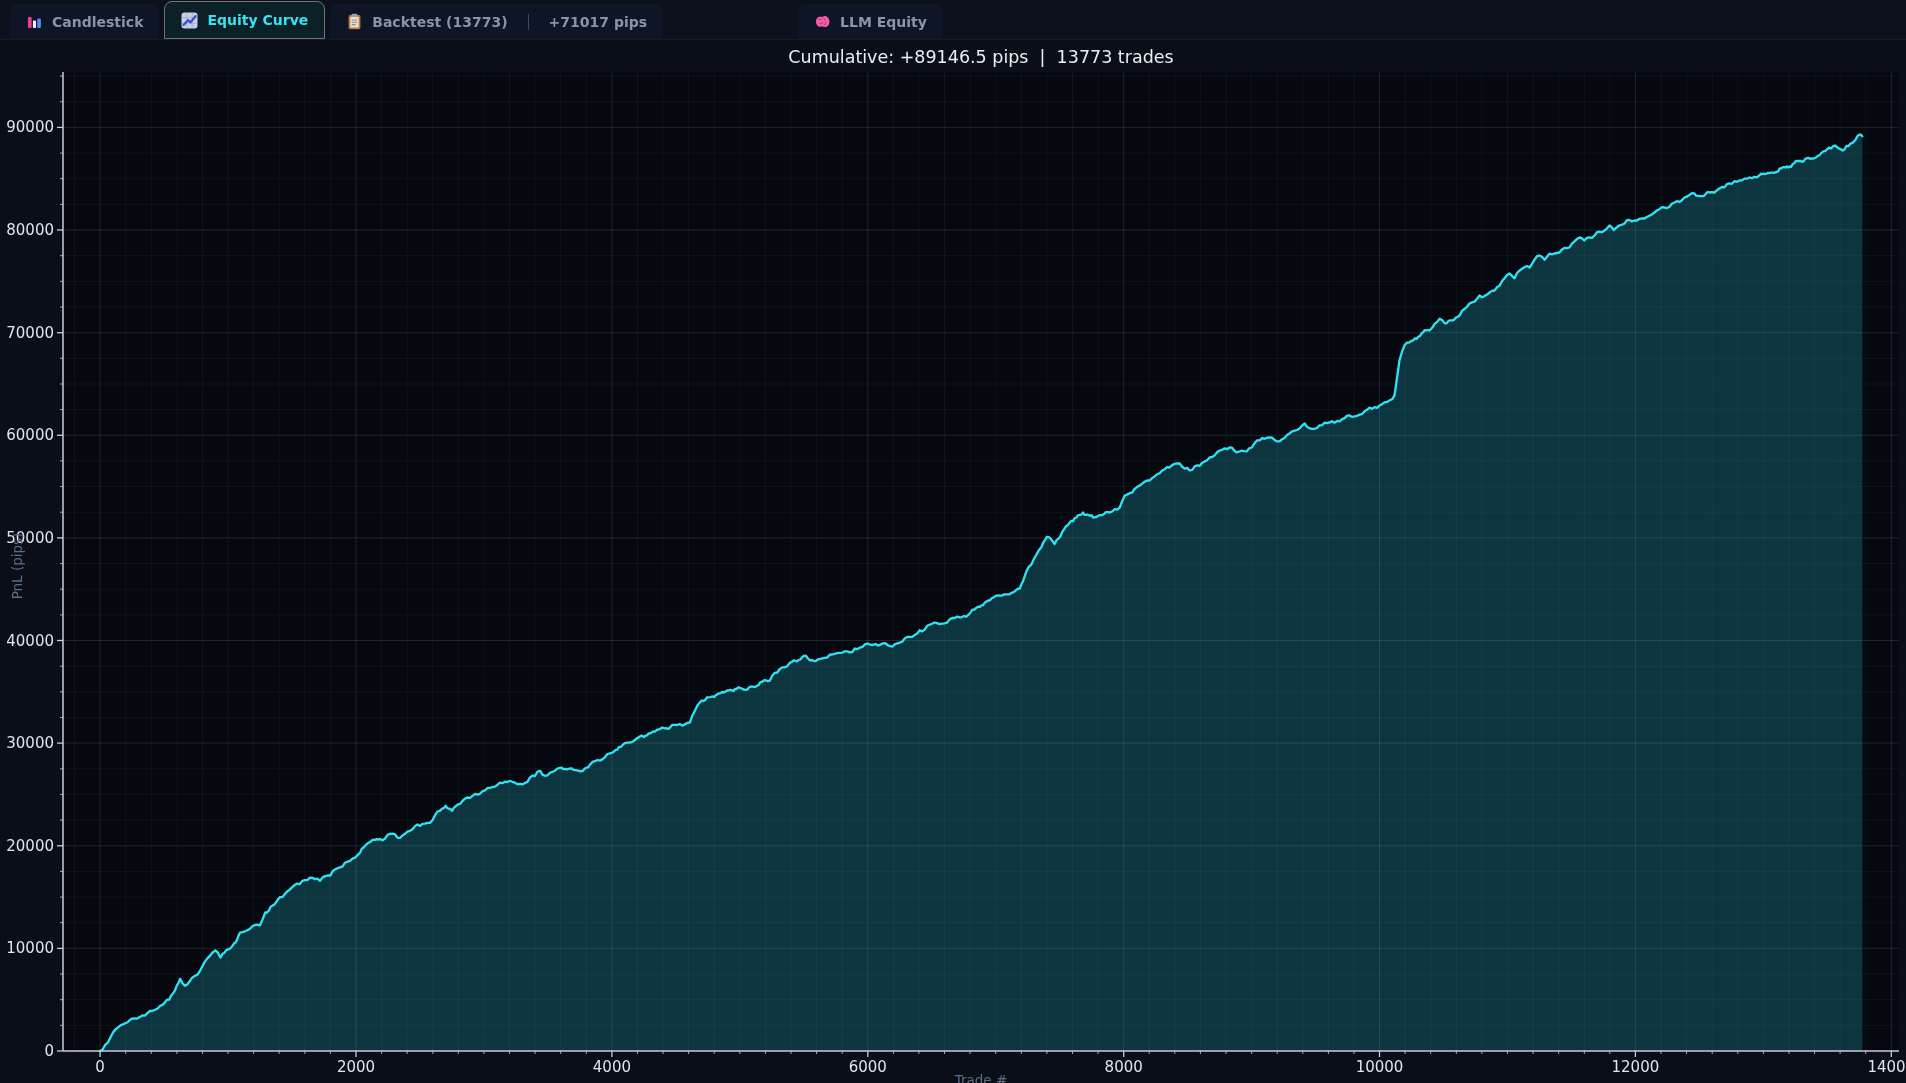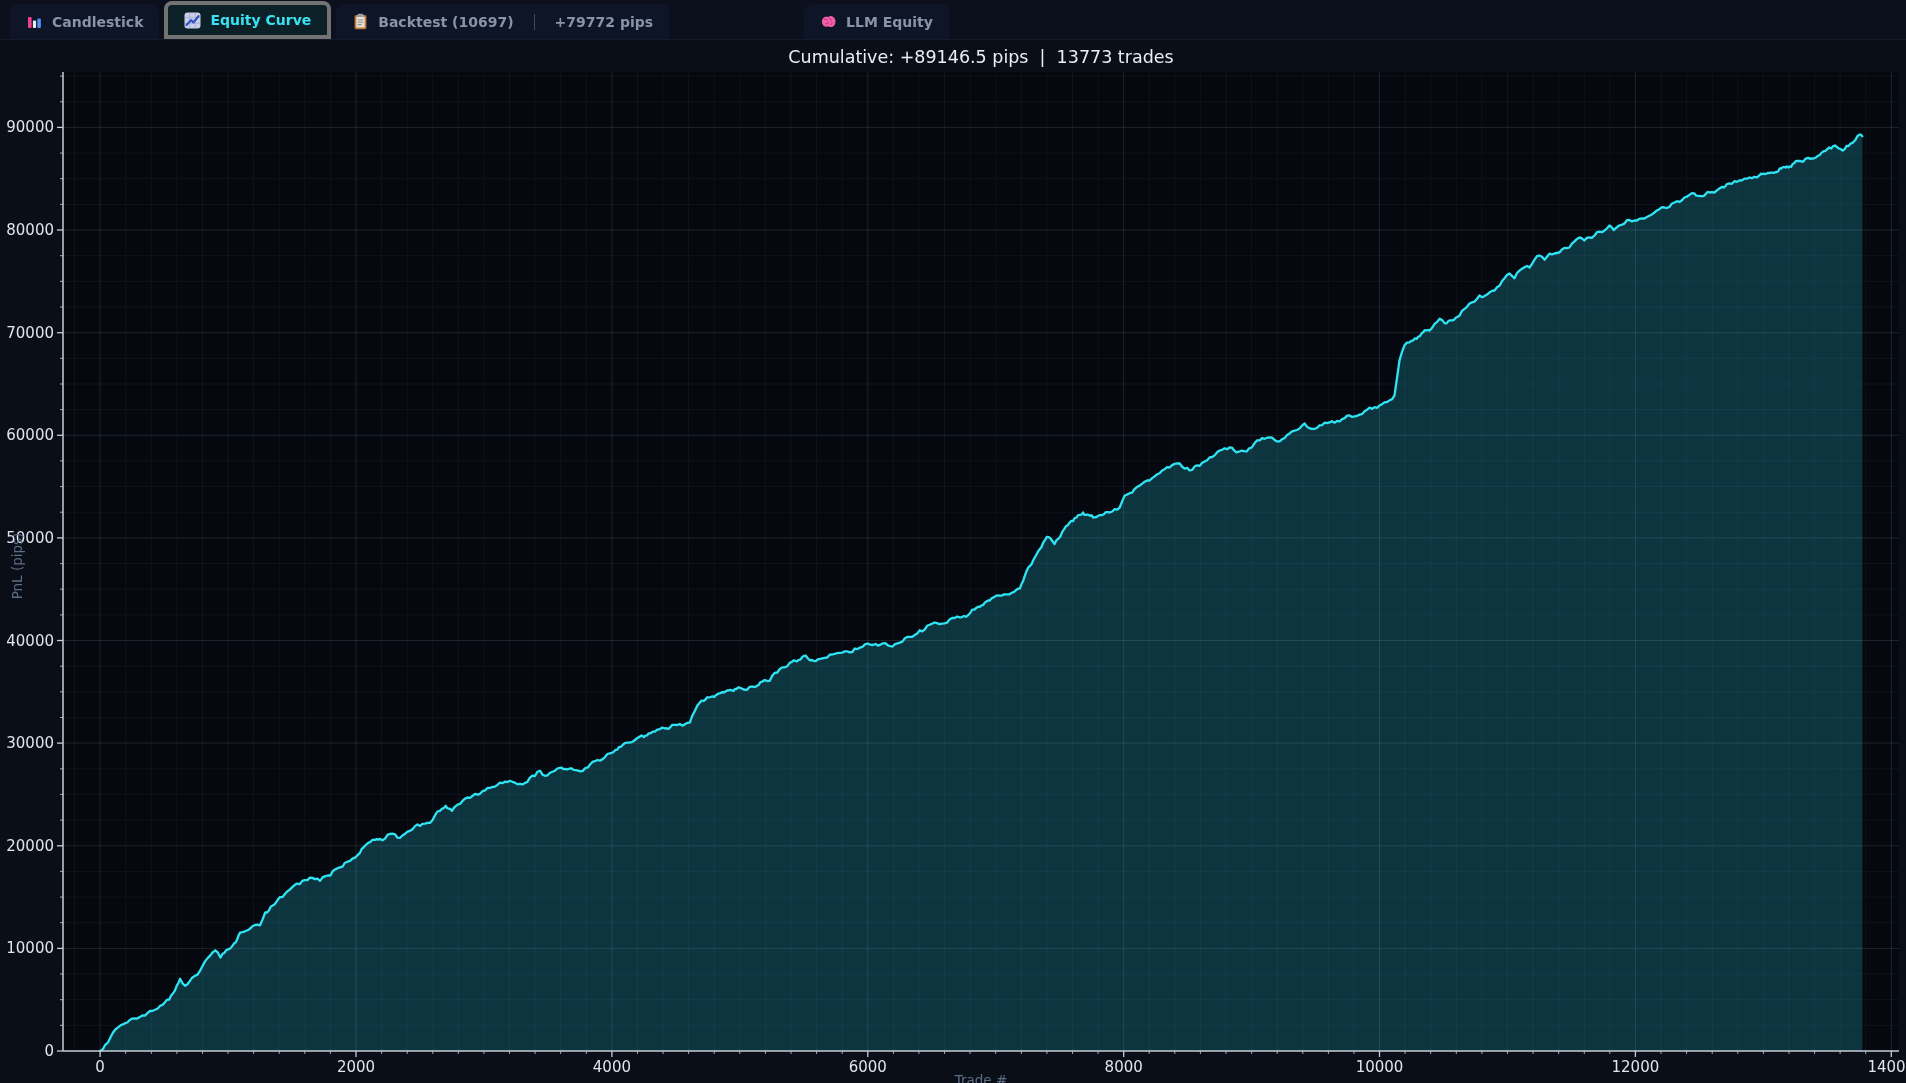--- a/index.html
+++ b/index.html
@@ -21,21 +21,21 @@
     display:flex; align-items:center; gap:9px;
     height:35px; padding:0 16px; margin-right:5px;
     background:#0e1526;
     border-radius:8px 8px 0 0;
     color:#8794aa; font-size:14px; font-weight:700;
     cursor:pointer; white-space:nowrap;
   }
   .tab.active{
     height:38px;
     background:#0b2127;
-    border:4px solid #737373;
+    border:1px solid #737373;
     color:#39e2f3;
   }
   .tab .ticon{ width:17px; height:17px; flex:0 0 auto; }
   .tab-divider{
     width:1px; height:16px; background:#3c4860; margin:0 11px;
   }
   .tab-spacer{ width:130px; }
   
   .chart-wrap{ position:absolute; top:0; left:0; width:1906px; height:1083px; }
   svg text{ font-family:"DejaVu Sans", sans-serif; }
@@ -325,23 +325,23 @@
     <span>Equity Curve</span>
   </div>
 
   <div class="tab">
     <svg class="ticon" viewBox="0 0 17 17">
       <rect x="2.6" y="2" width="11.8" height="14.2" rx="1.6" fill="#c07a3a"></rect>
       <rect x="4.3" y="3.8" width="8.4" height="10.8" rx="0.8" fill="#e7e0d2"></rect>
       <rect x="5.6" y="0.8" width="5.8" height="3.2" rx="1.1" fill="#98a0ae"></rect>
       <path d="M5.8 7 H11.2 M5.8 9.3 H11.2 M5.8 11.6 H9.6" stroke="#8b8f98" stroke-width="1.1"></path>
     </svg>
-    <span>Backtest (10697)</span>
+    <span>Backtest (13773)</span>
     <span class="tab-divider"></span>
-    <span>+79772 pips</span>
+    <span>+71017 pips</span>
   </div>
 
   <div class="tab-spacer"></div>
 
   <div class="tab">
     <svg class="ticon" viewBox="0 0 17 17">
       <ellipse cx="6.3" cy="8.6" rx="4.4" ry="5.2" fill="#f25fa8"></ellipse>
       <ellipse cx="10.8" cy="8.6" rx="4.7" ry="5.5" fill="#f25fa8"></ellipse>
       <path d="M4.5 6.5 Q6.5 5.5 7 7.5 M9.5 5.5 Q11.5 6 11 8 M5.5 10.5 Q7.5 11.5 8.5 9.5 M10.5 11.5 Q12.5 11 12 9.5" stroke="#c93a8b" stroke-width="1.1" fill="none" stroke-linecap="round"></path>
     </svg>

